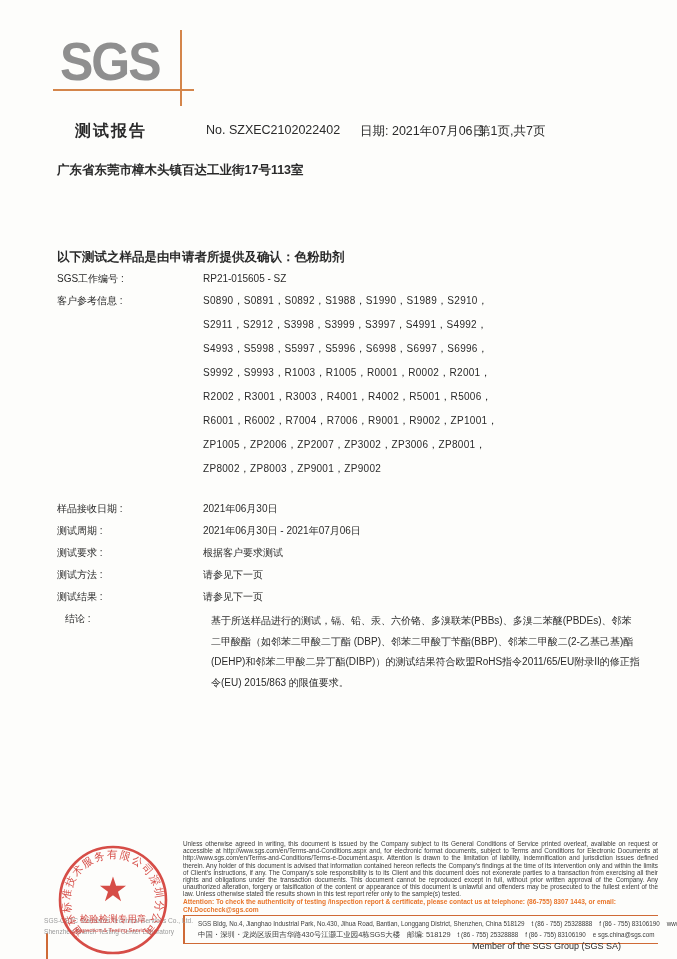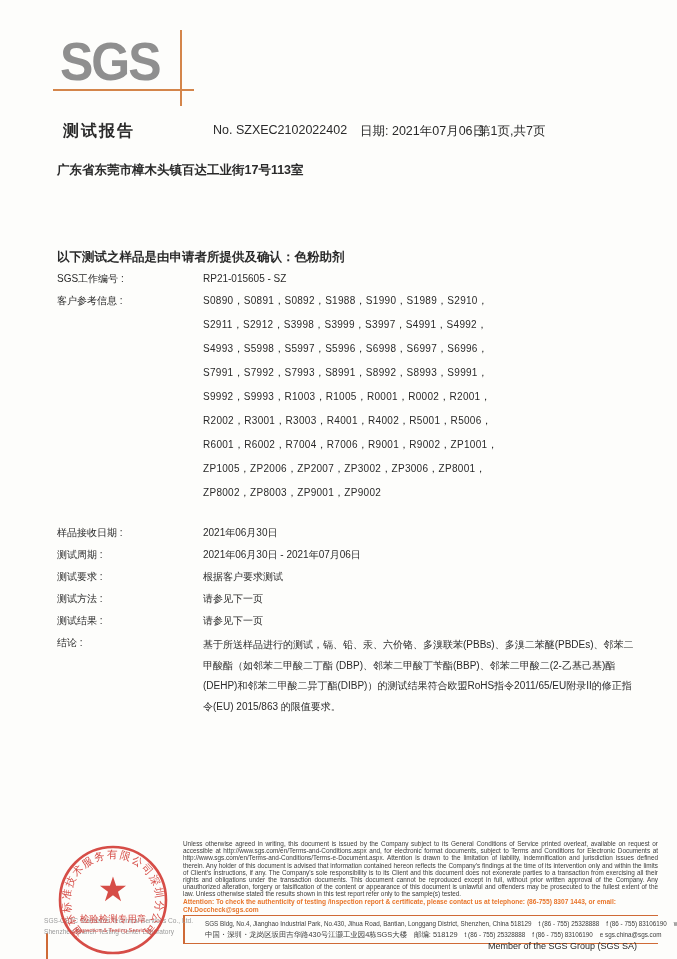--- a/index.html
+++ b/index.html
@@ -9,51 +9,51 @@
 
   
   .logo { position:absolute; left:60px; top:32px; font-size:50px; font-weight:bold;
           color:#8f8f8f; letter-spacing:-2px; line-height:1.1; transform:scaleY(1.08); transform-origin:top left; }
   .mark-h { position:absolute; left:53px; top:89px; width:141px; height:2px; background:#d4854a; }
   .mark-v { position:absolute; left:180px; top:30px; width:2px; height:76px; background:#d4854a; }
   .crop-mark { position:absolute; left:46px; top:933px; width:2px; height:26px; background:#cf6a36; }
 
   
   .rh { position:absolute; top:123px; left:0; width:677px; height:20px; font-size:12.5px; }
-  .rh-title { position:absolute; left:63px; top:-2px; font-size:16px; font-weight:bold; letter-spacing:2px; }
-  .rh-no   { position:absolute; left:213px; }
+  .rh-title { position:absolute; left:75px; top:-2px; font-size:16px; font-weight:bold; letter-spacing:2px; }
+  .rh-no   { position:absolute; left:206px; }
   .rh-date { position:absolute; left:360px; }
   .rh-page { position:absolute; left:478px; }
 
   .company { position:absolute; left:57px; top:160px; font-size:12.5px; font-weight:bold; line-height:21px; }
   .sample-line { position:absolute; left:57px; top:249px; font-size:12.5px; font-weight:bold; }
 
   
   .fields { position:absolute; left:57px; top:271px; width:583px; font-size:10px; }
   .frow { display:flex; margin-bottom:6px; }
   .f-label { flex:none; width:146px; line-height:16px; }
   .f-value { flex:1; line-height:16px; }
   .ref-line { line-height:16px; margin-bottom:8px; letter-spacing:0.3px; }
   .ref-line:last-child { margin-bottom:18px; }
   .frow.gap-a { margin-top:4px; }
-  .frow.gap-b { margin-top:2px; }
+  .frow.gap-b { margin-top:2px;margin-left:8px; }
   .conclusion { line-height:20.5px; }
 
   
   .legal { position:absolute; left:183px; top:840px; width:475px; font-size:6.4px; line-height:7.2px;
            text-align:justify; color:#3c3c3c; }
   .attention { position:absolute; left:183px; top:898px; width:475px; font-size:6.6px; line-height:7.6px;
                font-weight:bold; color:#e8762c; }
   .addr-block { position:absolute; left:183px; top:915px; width:475px;
                 border-top:1.5px solid #cf6a36; border-bottom:1.5px solid #cf6a36; border-left:2px solid #cf6a36;
-                padding:2px 0 3px 20px; }
+                padding:2px 0 3px 13px; }
   .addr-row { display:flex; gap:7px; align-items:baseline; white-space:nowrap; font-size:6.3px;
               color:#3c3c3c; line-height:11px; }
   .addr-row .cn { font-size:7.4px; }
-  .member { position:absolute; right:40px; top:941px; font-size:9px; color:#2a2a2a; }
+  .member { position:absolute; right:56px; top:941px; font-size:9px; color:#2a2a2a; }
 
   
   .stamp-under { position:absolute; left:44px; color:#9b9b9b; font-size:6.6px; line-height:10px; z-index:1; }
   .su1 { top:916px; } .su2 { top:927px; }
   .stamp { position:absolute; left:44px; top:843px; width:138px; height:116px; z-index:2; opacity:0.9; }
   .stamp svg { width:100%; height:100%; }
 </style>
 </head>
 <body>
 
@@ -81,21 +81,20 @@
     <div class="frow">
       <div class="f-label">SGS工作编号 :</div>
       <div class="f-value">RP21-015605 - SZ</div>
     </div>
     <div class="frow">
       <div class="f-label">客户参考信息 :</div>
       <div class="f-value">
         <div class="ref-line">S0890，S0891，S0892，S1988，S1990，S1989，S2910，</div>
         <div class="ref-line">S2911，S2912，S3998，S3999，S3997，S4991，S4992，</div>
         <div class="ref-line">S4993，S5998，S5997，S5996，S6998，S6997，S6996，</div>
-        <div class="ref-line">S7991，S7992，S7993，S8991，S8992，S8993，S9991，</div>
         <div class="ref-line">S9992，S9993，R1003，R1005，R0001，R0002，R2001，</div>
         <div class="ref-line">R2002，R3001，R3003，R4001，R4002，R5001，R5006，</div>
         <div class="ref-line">R6001，R6002，R7004，R7006，R9001，R9002，ZP1001，</div>
         <div class="ref-line">ZP1005，ZP2006，ZP2007，ZP3002，ZP3006，ZP8001，</div>
         <div class="ref-line">ZP8002，ZP8003，ZP9001，ZP9002</div>
       </div>
     </div>
     <div class="frow">
       <div class="f-label">样品接收日期 :</div>
       <div class="f-value">2021年06月30日</div>

